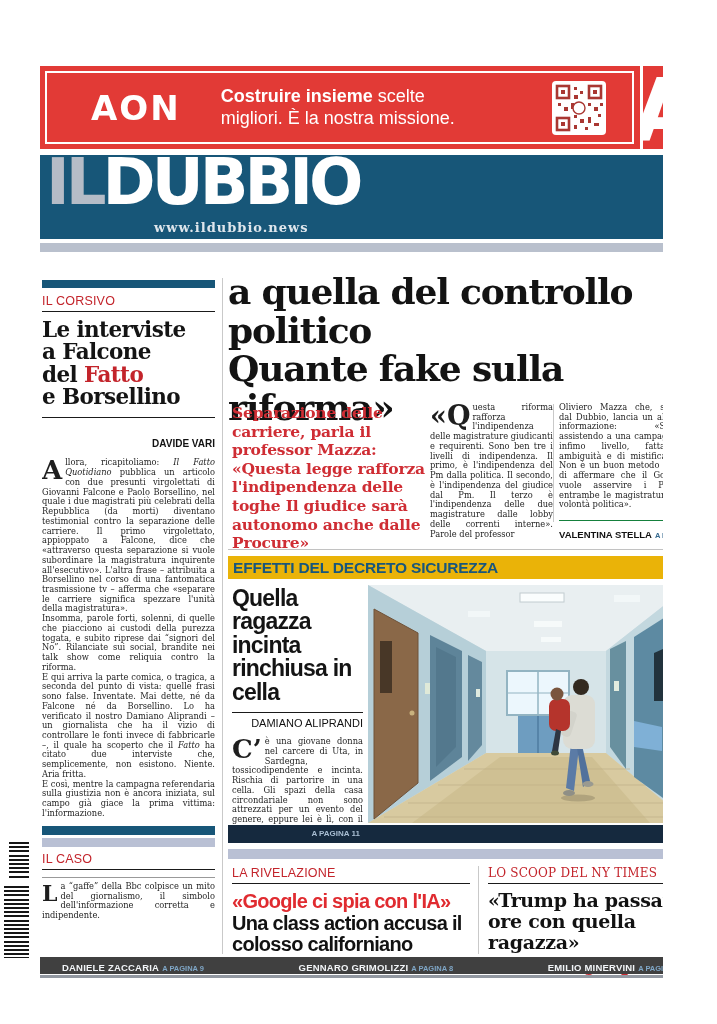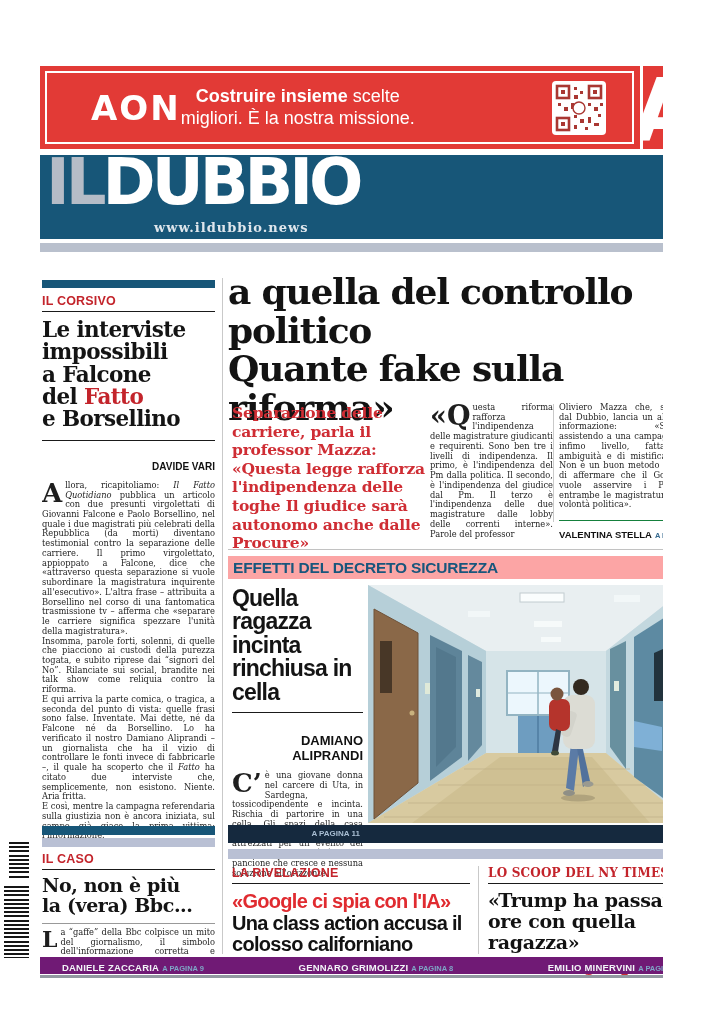--- a/index.html
+++ b/index.html
@@ -8,21 +8,21 @@
 
   
   .ad{position:absolute;left:40px;top:66px;width:650px;height:83px;background:#e23a36;}
   .ad-frame{position:absolute;top:5px;bottom:5px;left:5px;right:56px;border:2px solid #fff;}
   .ad-right{position:absolute;right:0;top:0;bottom:0;width:47px;background:#e23a36;
             border-left:3px solid #fff;overflow:hidden;display:flex;align-items:center;justify-content:center;}
   .ad-bigA{font-family:"DejaVu Sans",sans-serif;font-weight:bold;font-size:88px;color:#fff;line-height:0.9;
            transform:translateY(3px);}
   .ad-content{position:absolute;top:7px;bottom:7px;left:7px;right:60px;display:flex;align-items:center;}
   .ad-brand{margin-left:44px;font-family:"DejaVu Sans",sans-serif;font-weight:bold;font-size:34px;color:#fff;letter-spacing:2px;}
-  .ad-slogan{font-family:"Liberation Sans",sans-serif;font-size:18px;line-height:1.18;color:#fff;text-align:center;}
+  .ad-slogan{margin-left:40px;font-family:"Liberation Sans",sans-serif;font-size:18px;line-height:1.18;color:#fff;}
   .ad-slogan b{font-weight:bold;}
   .ad-qr{margin-left:auto;margin-right:24px;}
 
   
   .masthead{position:absolute;left:40px;top:155px;width:650px;height:84px;background:#175678;}
   .mast-title{position:absolute;left:6px;top:-14px;font-family:"DejaVu Sans",sans-serif;font-weight:bold;
               font-size:64px;letter-spacing:-4px;line-height:1.3;}
   .mast-il{color:#b5bcc7;}
   .mast-dubbio{color:#ffffff;}
   .mast-site{position:absolute;left:114px;bottom:4px;font-family:"DejaVu Serif",serif;font-weight:bold;
@@ -35,21 +35,21 @@
         font-family:"Liberation Sans",sans-serif;font-weight:bold;font-size:9.5px;white-space:nowrap;}
 
   .barcode{position:absolute;left:4px;top:842px;width:25px;}
   .barcode i{display:block;background:repeating-linear-gradient(180deg,#161616 0 2px,#ffffff 2px 4.2px);}
   .barcode .b1{height:38px;margin-bottom:6px;width:20px;margin-left:5px;}
   .barcode .b2{height:72px;}
 
   
   .vline{position:absolute;width:1px;background:#c9c9c9;}
   .hline{position:absolute;height:1px;background:#c2c2c2;}
-  .label-red{color:#c3242b;font-family:"Liberation Sans",sans-serif;font-weight:bold;font-size:12.5px;
+  .label-red{color:#c3242b;font-family:"Liberation Sans",sans-serif;font-weight:normal;font-size:12.5px;
              letter-spacing:.2px;border-bottom:1.6px solid #1a1a1a;padding-bottom:3px;}
   .justified{text-align:justify;font-size:8.3px;line-height:1.175;color:#1e1e1e;}
   .dropcap{float:left;font-family:"DejaVu Serif",serif;font-weight:bold;font-size:26px;line-height:.82;
            padding:2px 3px 0 0;}
 
   
   .corsivo{position:absolute;left:42px;top:280px;width:173px;}
   .sec-topbar{height:8px;background:#175678;margin-bottom:6px;}
   .corsivo-headline{margin-top:7px;font-family:"DejaVu Serif",serif;font-weight:bold;font-size:21.5px;
                     line-height:1.04;letter-spacing:-0.6px;color:#141414;}
@@ -66,28 +66,28 @@
            font-weight:bold;font-size:15.5px;line-height:1.2;letter-spacing:-0.2px;color:#cf2d34;}
   .mcol1{position:absolute;left:430px;top:403px;width:123px;}
   .mcol2{position:absolute;left:559px;top:403px;width:130px;}
   .dropcap-q{float:left;font-family:"DejaVu Serif",serif;font-weight:bold;font-size:27px;line-height:.8;padding:2px 2px 0 0;}
   .byline-vs{position:absolute;left:559px;top:520px;width:130px;border-top:1px solid #15803d;padding-top:3px;
              text-align:right;white-space:nowrap;font-family:"Liberation Sans",sans-serif;font-weight:bold;}
   .byline-vs .nm{font-size:9.5px;color:#111;}
   .pageref{font-size:7.5px;color:#33688e;margin-left:3px;font-family:"Liberation Sans",sans-serif;font-weight:bold;}
 
   
-  .effetti{position:absolute;left:228px;top:556px;width:462px;height:23px;background:#fca5a5;
+  .effetti{position:absolute;left:228px;top:556px;width:462px;height:23px;background:#eab308;
            color:#18567c;font-family:"Liberation Sans",sans-serif;font-weight:bold;font-size:15.5px;
            letter-spacing:-0.2px;line-height:23px;padding-left:5px;box-sizing:border-box;}
   .sec-col{position:absolute;left:232px;top:587px;width:131px;}
   .sec-headline{font-family:"Liberation Sans",sans-serif;font-weight:bold;font-size:23px;line-height:1.02;
                 letter-spacing:-0.8px;color:#141414;}
-  .sec-byline{border-top:1.6px solid #1a1a1a;margin-top:8px;padding-top:20px;text-align:right;
-              font-family:"Liberation Sans",sans-serif;font-weight:bold;font-size:13px;color:#111;}
+  .sec-byline{border-top:1.6px solid #1a1a1a;margin-top:8px;padding-top:4px;text-align:right;
+              font-family:"Liberation Sans",sans-serif;font-weight:normal;font-size:11px;color:#111;}
   .sec-body{margin-top:8px;}
   .photo{position:absolute;left:368px;top:585px;width:322px;height:238px;display:block;}
   .navybar{position:absolute;left:228px;top:825px;width:462px;height:18px;background:#15293e;}
   .navybar span{position:absolute;left:4px;width:128px;text-align:right;color:#a8bdd2;
                 font-family:"Liberation Sans",sans-serif;font-weight:bold;font-size:8px;line-height:18px;}
   .graybar2{position:absolute;left:228px;top:849px;width:462px;height:10px;background:#b9c0d4;}
   .leftbar-navy{position:absolute;left:42px;top:826px;width:173px;height:9px;background:#175678;}
   .leftbar-gray{position:absolute;left:42px;top:838px;width:173px;height:9px;background:#b9c0d4;}
 
   
@@ -102,21 +102,21 @@
   .riv-black{font-family:"Liberation Sans",sans-serif;font-weight:bold;font-size:20px;line-height:1.05;
              letter-spacing:-0.7px;color:#121212;}
 
   .scoop{position:absolute;left:488px;top:866px;width:202px;}
   .scoop .label-red{font-family:"DejaVu Serif",serif;font-size:12px;letter-spacing:.2px;}
   .scoop-headline{margin-top:6px;font-family:"DejaVu Serif",serif;font-weight:bold;font-size:19px;
                   line-height:1.1;letter-spacing:-0.3px;color:#121212;}
   .scoop-sub{font-family:"DejaVu Serif",serif;font-weight:bold;font-size:19px;color:#cf2d34;letter-spacing:-0.3px;}
 
   
-  .footer{position:absolute;left:40px;top:957px;width:650px;height:17px;background:#701a75;
+  .footer{position:absolute;left:40px;top:957px;width:650px;height:17px;background:#404040;
           display:flex;align-items:center;justify-content:space-between;box-sizing:border-box;
           padding:0 10px 0 22px;white-space:nowrap;}
   .footer .nm{font-family:"Liberation Sans",sans-serif;font-weight:bold;font-size:9.5px;color:#f2f5f8;letter-spacing:.2px;}
   .footer .pageref{color:#7fa6c6;}
   .footer-shadow{position:absolute;left:40px;top:975px;width:677px;height:3px;background:#9298a1;}
 </style>
 </head>
 <body>
 
 <div class="page">
@@ -183,21 +183,20 @@
       <i class="b2"></i>
     </div>
 
   <div class="vline" style="left:222px;top:278px;height:676px;"></div>
 
   <div class="corsivo">
     <div class="sec-topbar"></div>
     <div class="label-red">IL CORSIVO</div>
     <div class="corsivo-headline">
       <div>Le interviste</div>
-      <div>impossibili</div>
       <div>a Falcone</div>
       <div><span>del </span><span class="red">Fatto</span></div>
       <div>e Borsellino</div>
     </div>
     <div class="byline-row">DAVIDE VARI</div>
     <div class="corsivo-body justified">
       <p><span class="dropcap">A</span><span>llora, ricapitoliamo: </span><i>Il Fatto Quotidiano</i><span> pubblica un articolo con due presunti virgolettati di Giovanni Falcone e Paolo Borsellino, nel quale i due magistrati più celebrati della Repubblica (da morti) diventano testimonial contro la separazione delle carriere. Il primo virgolettato, appioppato a Falcone, dice che «attraverso questa separazione si vuole subordinare la magistratura inquirente all'esecutivo». L'altra frase – attribuita a Borsellino nel corso di una fantomatica trasmissione tv – afferma che «separare le carriere significa spezzare l'unità della magistratura».</span></p>
       <p>Insomma, parole forti, solenni, di quelle che piacciono ai custodi della purezza togata, e subito riprese dai “signori del No”. Rilanciate sui social, brandite nei talk show come reliquia contro la riforma.</p>
       <p><span>E qui arriva la parte comica, o tragica, a seconda del punto di vista: quelle frasi sono false. Inventate. Mai dette, né da Falcone né da Borsellino. Lo ha verificato il nostro Damiano Aliprandi – un giornalista che ha il vizio di controllare le fonti invece di fabbricarle –, il quale ha scoperto che il </span><i>Fatto</i><span> ha citato due interviste che, semplicemente, non esistono. Niente. Aria fritta.</span></p>
       <p>E così, mentre la campagna referendaria sulla giustizia non è ancora iniziata, sul campo già giace la prima vittima: l'informazione.</p>
@@ -275,24 +274,20 @@
 
   <div class="navybar">
       <span>A PAGINA 11</span>
     </div>
   <div class="graybar2"></div>
   <div class="leftbar-navy"></div>
   <div class="leftbar-gray"></div>
 
   <div class="caso">
     <div class="label-red">IL CASO</div>
-    <div class="caso-headline">
-      <div>No, non è più</div>
-      <div>la (vera) Bbc...</div>
-    </div>
     <div class="caso-body justified"><span class="dropcap" style="font-size:22px;">L</span><span>a “gaffe” della Bbc colpisce un mito del giornalismo, il simbolo dell'informazione corretta e indipendente.</span></div>
   </div>
 
   <div class="riv">
     <div class="label-red">LA RIVELAZIONE</div>
     <div class="riv-red">«Google ci spia con l'IA»</div>
     <div class="riv-black">Una class action accusa il colosso californiano</div>
   </div>
 
   <div class="vline" style="left:478px;top:866px;height:88px;"></div>

